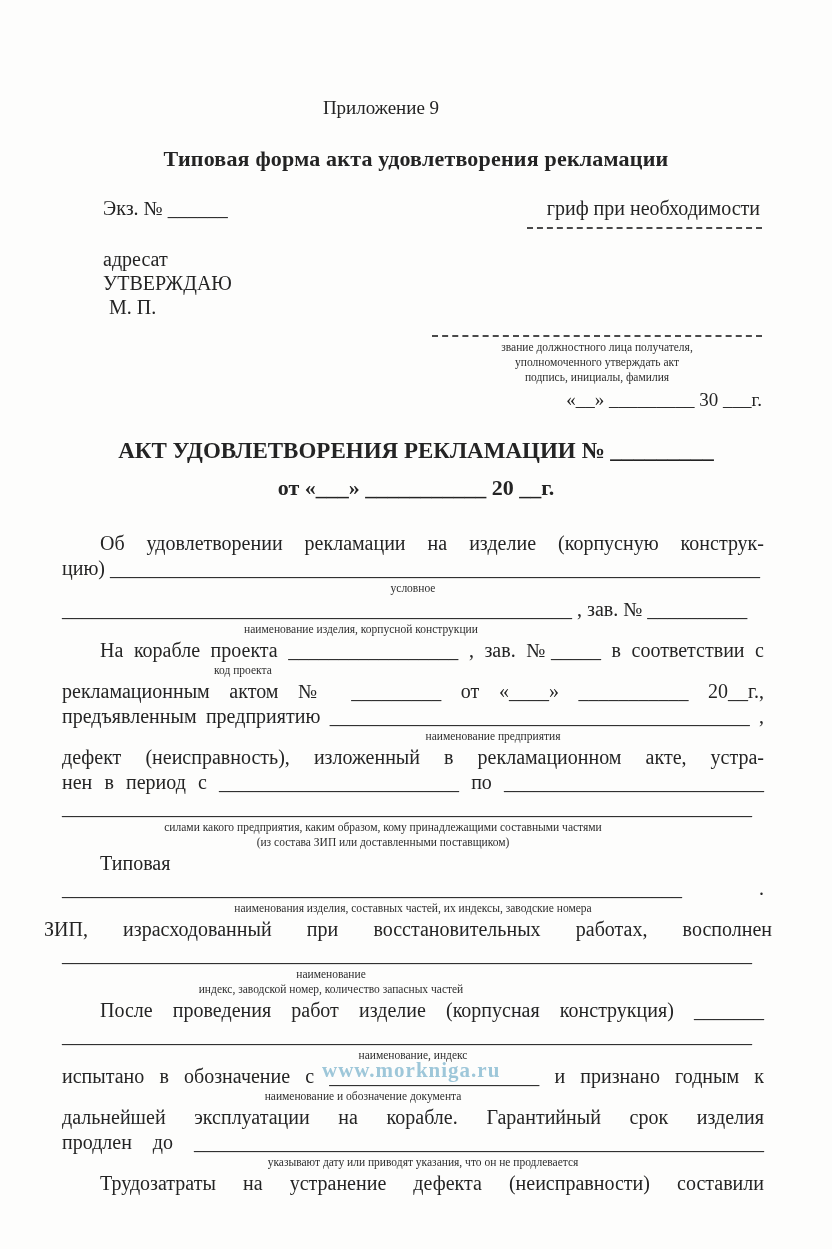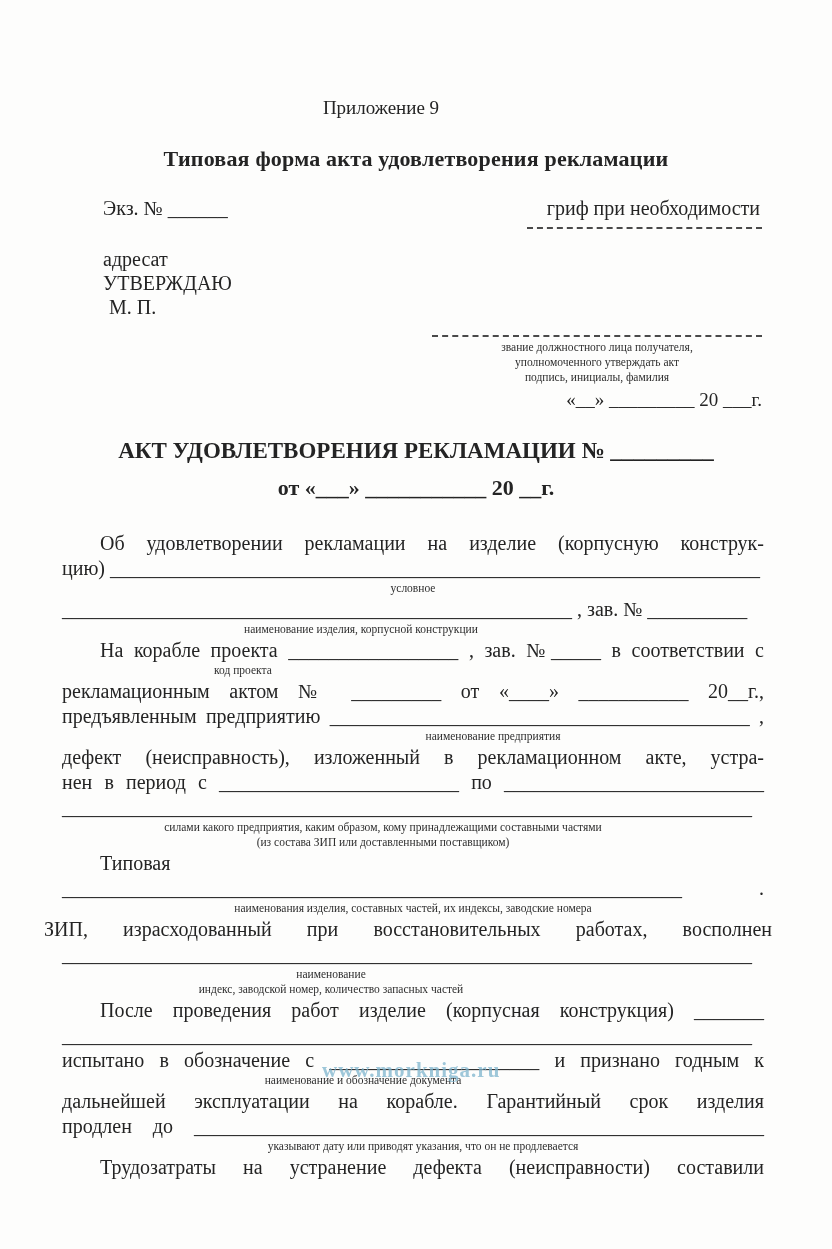--- a/index.html
+++ b/index.html
@@ -67,21 +67,21 @@
     <div>адресат</div>
     <div>УТВЕРЖДАЮ</div>
     <div class="seal">М. П.</div>
   </div>
 
   <div class="approver">
     <div class="sig-line"></div>
     <div class="appr-cap">звание должностного лица получателя,</div>
     <div class="appr-cap">уполномоченного утверждать акт</div>
     <div class="appr-cap">подпись, инициалы, фамилия</div>
-    <div class="appr-date">«__» _________ 20 ___г.</div>
+    <div class="appr-date">«__» _________ 30 ___г.</div>
   </div>
 
   <div class="act-head">
     <div class="line1">АКТ УДОВЛЕТВОРЕНИЯ РЕКЛАМАЦИИ № _________</div>
     <div class="line2">от «___» ___________ 20 __г.</div>
   </div>
 
   <div class="bodytext">
     <div class="bl j ind">Об удовлетворении рекламации на изделие (корпусную конструк-</div>
     <div class="bl">цию) _________________________________________________________________</div>
@@ -99,20 +99,21 @@
     <div class="cap cap-c56">силами какого предприятия, каким образом, кому принадлежащими составными частями</div>
     <div class="cap cap-c56">(из состава ЗИП или доставленными поставщиком)</div>
     <div class="bl j ind">Типовая ______________________________________________________________ .</div>
     <div class="cap">наименования изделия, составных частей, их индексы, заводские номера</div>
     <div class="bl j wide">ЗИП, израсходованный при восстановительных работах, восполнен</div>
     <div class="bl">_____________________________________________________________________</div>
     <div class="cap cap-c7">наименование</div>
     <div class="cap cap-c7">индекс, заводской номер, количество запасных частей</div>
     <div class="bl j ind">После проведения работ изделие (корпусная конструкция) _______</div>
     <div class="bl">_____________________________________________________________________</div>
+    <div class="cap">наименование, индекс</div>
     <div class="bl j">испытано в обозначение с _____________________ и признано годным к</div>
     <div class="cap cap-c9">наименование и обозначение документа</div>
     <div class="bl j">дальнейшей эксплуатации на корабле. Гарантийный срок изделия</div>
     <div class="bl j">продлен до _________________________________________________________</div>
     <div class="cap cap-c10">указывают дату или приводят указания, что он не продлевается</div>
     <div class="bl j ind">Трудозатраты на устранение дефекта (неисправности) составили</div>
   </div>
 
   <div class="watermark">www.morkniga.ru</div>
 

